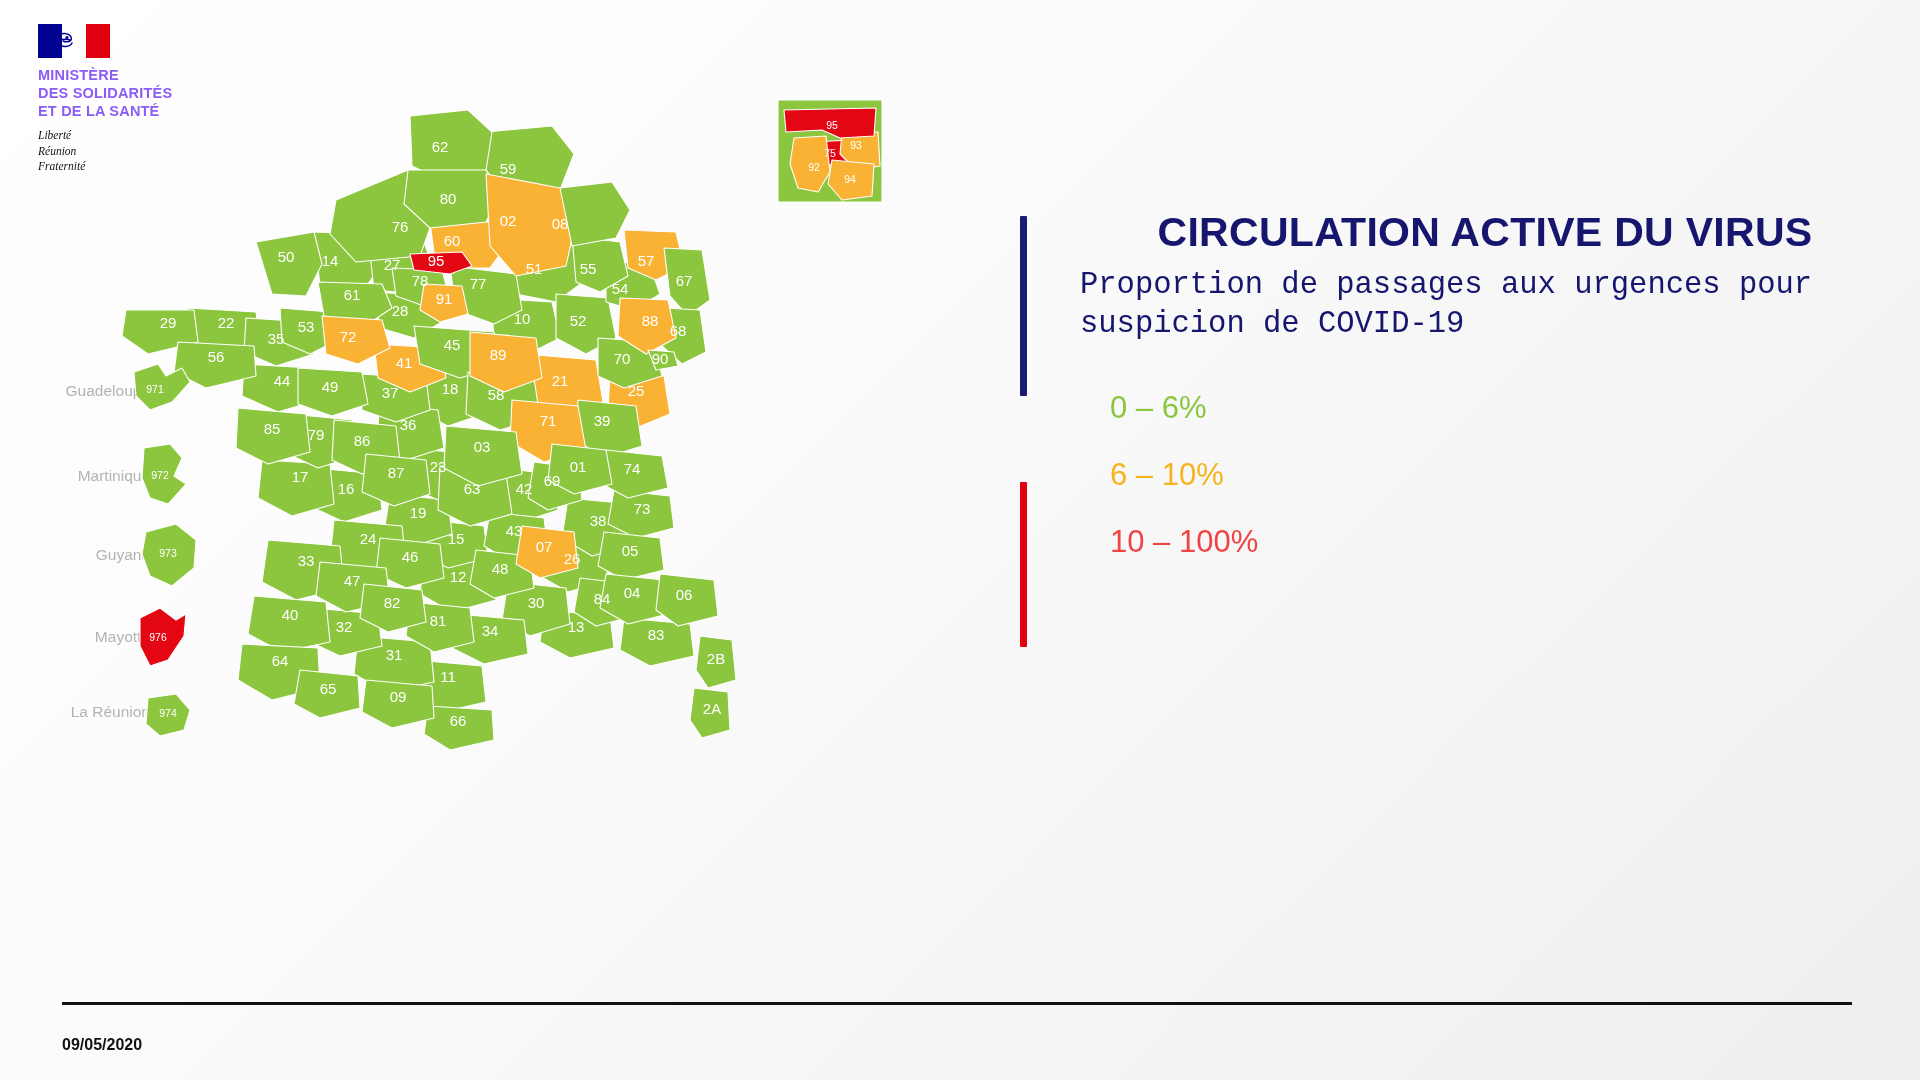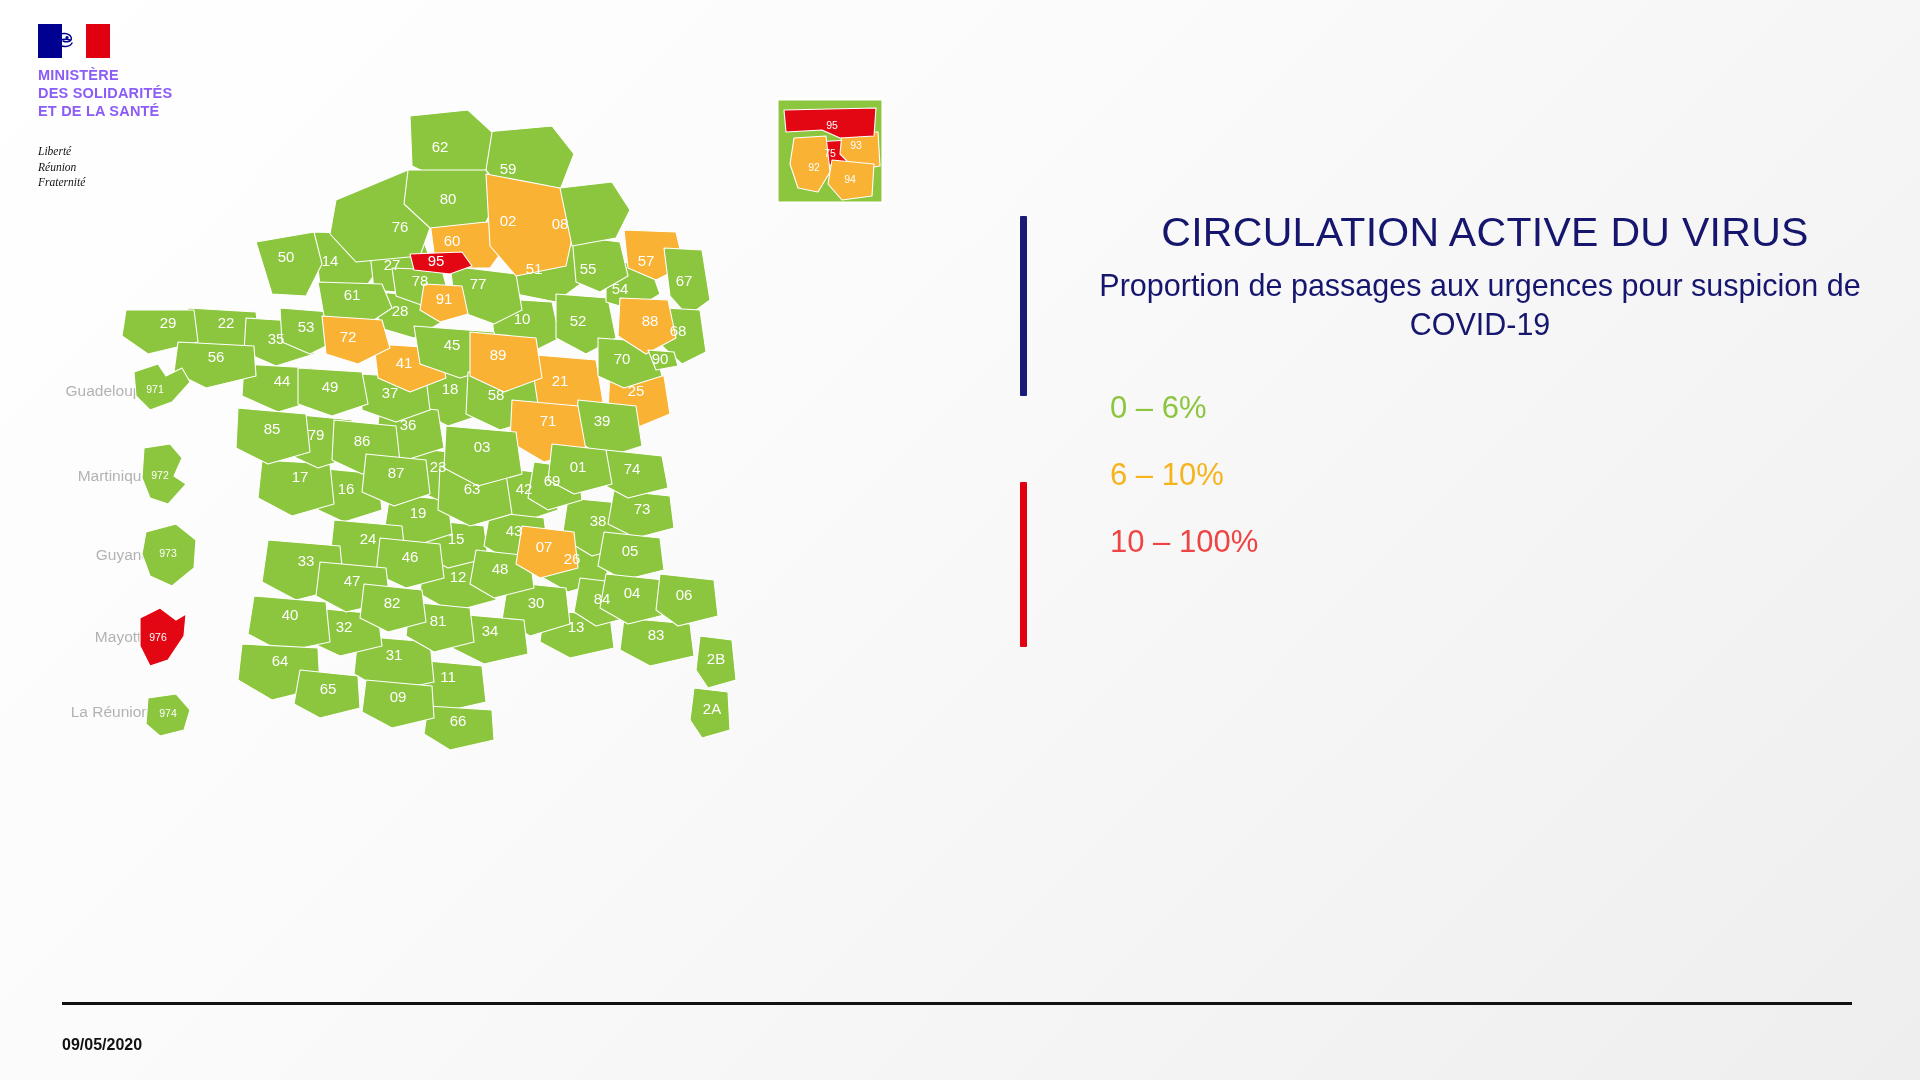--- a/index.html
+++ b/index.html
@@ -14,21 +14,21 @@
 
   
   .logo-block{position:absolute;left:30px;top:24px;width:220px;}
   .flag{width:72px;height:34px;display:block;margin-left:8px;}
   .ministry-name{
     margin-top:9px;margin-left:8px;
     font-weight:bold;font-size:14.5px;line-height:1.23;
     letter-spacing:.2px;color:#8b5cf6;text-transform:uppercase;
   }
   .devise{
-    margin-top:24px;margin-left:8px;
+    margin-top:8px;margin-left:8px;
     font-family:"Liberation Serif","DejaVu Serif",serif;
     font-style:italic;font-size:11.5px;line-height:1.32;color:#111;
   }
 
   
   .map-area{position:absolute;left:0;top:70px;width:800px;height:700px;}
   .map-svg{display:block;width:800px;height:700px;}
   .dept-path{stroke:#ffffff;stroke-width:1.1;stroke-linejoin:round;}
   .dept-label{
     fill:#ffffff;font-family:"Liberation Sans","DejaVu Sans",sans-serif;
@@ -53,26 +53,26 @@
   .accent-blue{
     position:absolute;left:10px;top:6px;width:7px;height:180px;
     background:#1a1a78;border-radius:1px;
   }
   .accent-red{
     position:absolute;left:10px;top:272px;width:7px;height:165px;
     background:#e1000f;border-radius:1px;
   }
   .panel-title{
     margin:0 0 0 70px;width:810px;text-align:center;
-    color:#16166e;font-weight:normal;font-size:41px;letter-spacing:.3px;
+    color:#16166e;font-weight:bold;font-size:41px;letter-spacing:.3px;
     line-height:1.08;
   }
   .panel-sub{
-    margin:12px 0 0 70px;width:800px;text-align:center;
-    color:#16166e;font-size:30.5px;font-weight:normal;line-height:1.28;
+    margin:12px 0 0 70px;width:800px;
+    color:#16166e;font-size:30.5px;font-weight:normal;line-height:1.28;font-family:Liberation Mono, monospace;
   }
   .legend{margin:48px 0 0 100px;}
   .legend-item{font-size:31px;line-height:1;margin-bottom:29px;font-weight:normal;margin-top:36px;}
   .lg-green{color:#8cc63e;}
   .lg-orange{color:#f5b41c;}
   .lg-red{color:#ef4444;}
 
   
   .rule{position:absolute;left:62px;top:1002px;width:1790px;height:3px;background:#111;}
   .date{position:absolute;left:62px;top:1036px;font-size:16px;font-weight:bold;color:#111;}

